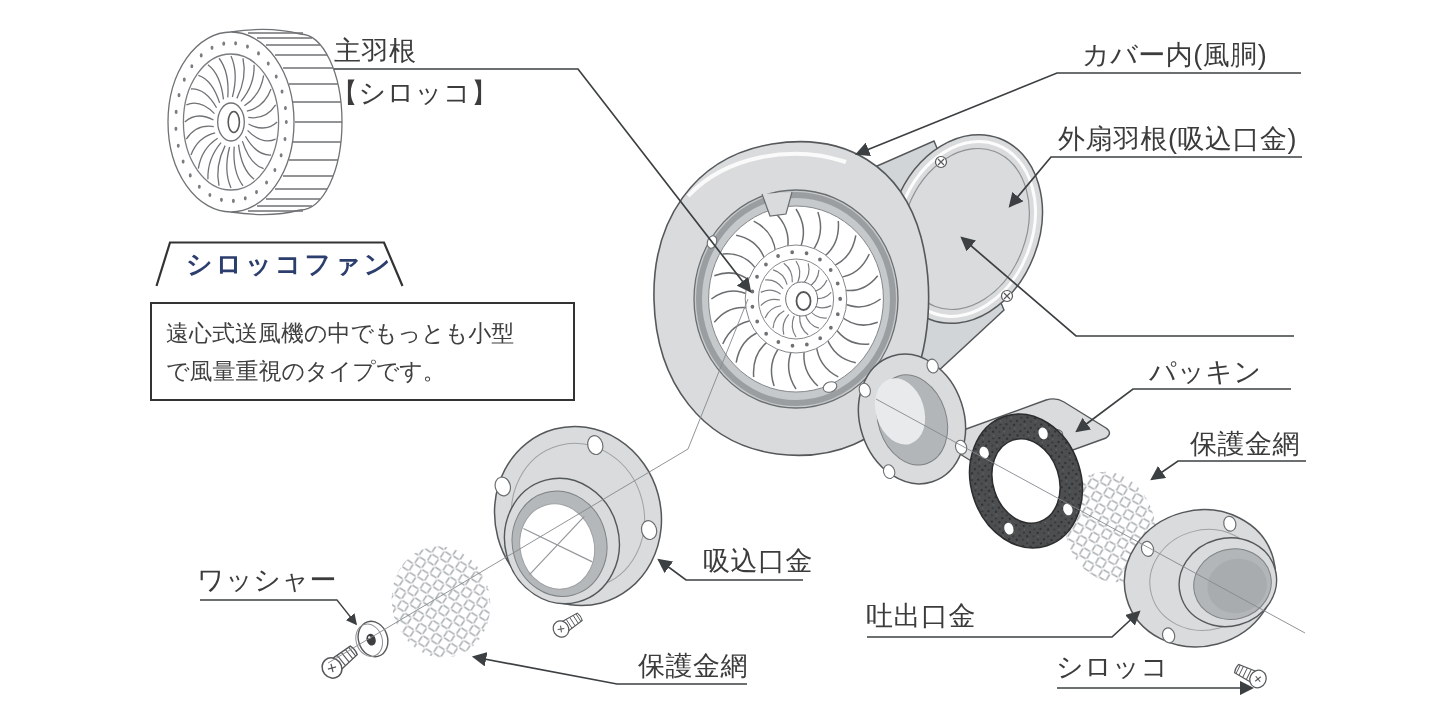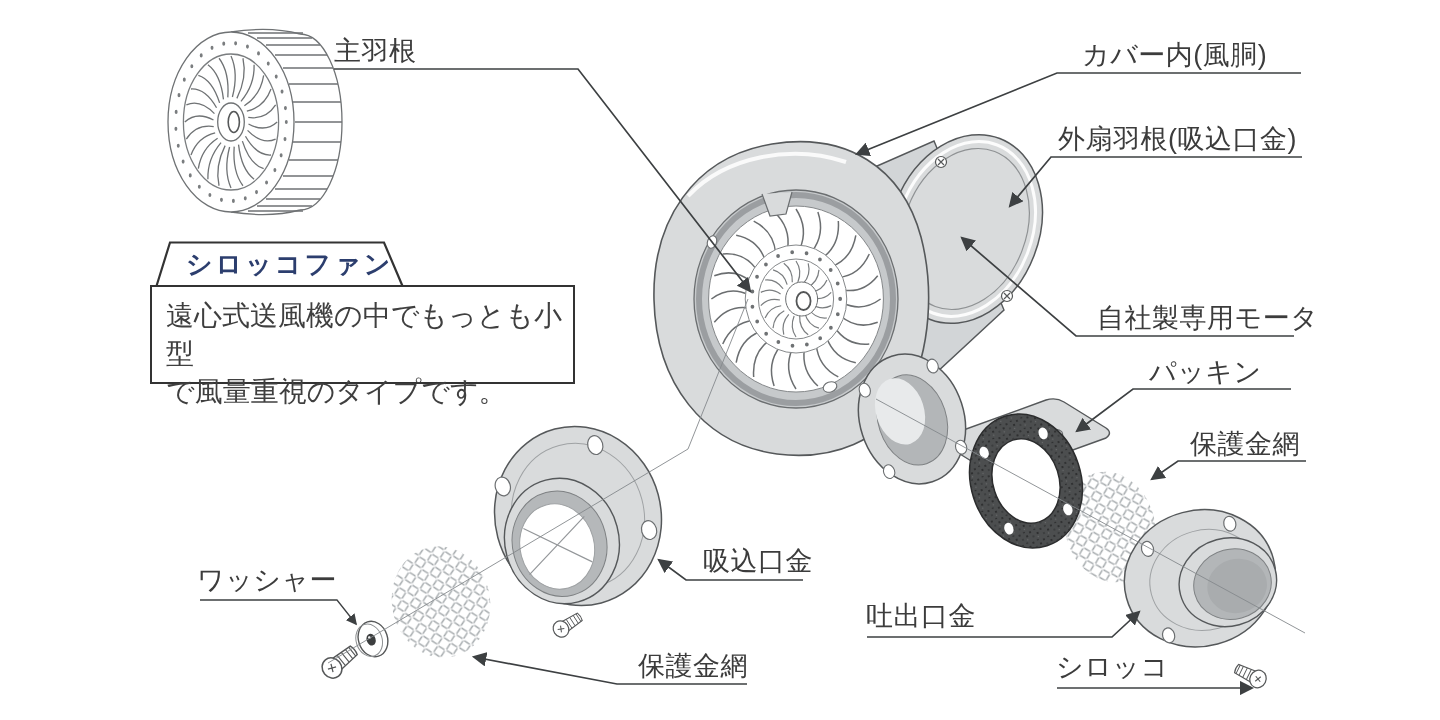--- a/index.html
+++ b/index.html
@@ -1,23 +1,23 @@
 <!DOCTYPE html>
 <html><head>
 <meta charset="utf-8">
 <style>
   html,body{margin:0;padding:0;background:#ffffff;}
   #stage{position:relative;width:1440px;height:720px;background:#ffffff;overflow:hidden;
          font-family:"Liberation Sans","DejaVu Sans",sans-serif;}
   #art{position:absolute;left:0;top:0;}
   .lbl{position:absolute;font-size:27px;color:#3c3c3c;white-space:nowrap;letter-spacing:0.5px;line-height:1.15;}
   .lbl-tab{position:absolute;left:186px;top:247px;font-size:26px;font-weight:bold;letter-spacing:3px;color:#2c3e6e;white-space:nowrap;}
-  .infobox{position:absolute;left:150px;top:285px;width:425px;height:99px;box-sizing:border-box;
+  .infobox{position:absolute;left:150px;top:302px;width:425px;height:99px;box-sizing:border-box;
            border:2.5px solid #333;background:#fff;padding:10px 0 0 14px;
-           font-size:28px;line-height:38px;color:#3f3f3f;}
+           font-size:23px;line-height:38px;color:#3f3f3f;}
 </style>
 </head>
 <body>
 
 <div id="stage">
 
 <svg id="art" width="1440" height="720" viewBox="0 0 1440 720">
   <defs>
     <marker id="arr" viewBox="0 0 10 10" refX="8.5" refY="5" markerWidth="8.5" markerHeight="8.5" orient="auto">
       <path d="M0,0 L10,5 L0,10 Z" fill="#3d4042"></path>
@@ -255,23 +255,23 @@
     <path d="M 1057,688 L 1252,688" marker-end="url(#arr)"></path>
   </g>
 
   <g>
     <path d="M 156.5,286 L 170,242.5 L 384,242.5 L 402.5,286 Z" fill="#ffffff"></path>
     <path d="M 156.5,286 L 170,242.5 L 384,242.5 L 402.5,286" fill="none" stroke="#333" stroke-width="2.2"></path>
   </g>
 </svg>
 
 <div class="lbl" style="left:334px;top:36px">主羽根</div>
+<div class="lbl" style="left:331px;top:78px">【シロッコ】</div>
 <div class="lbl" style="left:1082px;top:40px">カバー内(風胴)</div>
 <div class="lbl" style="left:1058px;top:124px">外扇羽根(吸込口金)</div>
-<div class="lbl" style="left:1097px;top:303px">自社製専用モータ</div>
 <div class="lbl" style="left:1149px;top:357px">パッキン</div>
 <div class="lbl" style="left:1190px;top:429px">保護金網</div>
 <div class="lbl" style="left:703px;top:546px">吸込口金</div>
 <div class="lbl" style="left:866px;top:601px">吐出口金</div>
 <div class="lbl" style="left:638px;top:651px">保護金網</div>
 <div class="lbl" style="left:197px;top:565px">ワッシャー</div>
 <div class="lbl" style="left:1056px;top:652px">シロッコ</div>
 
 <div class="lbl-tab">シロッコファン</div>
 

